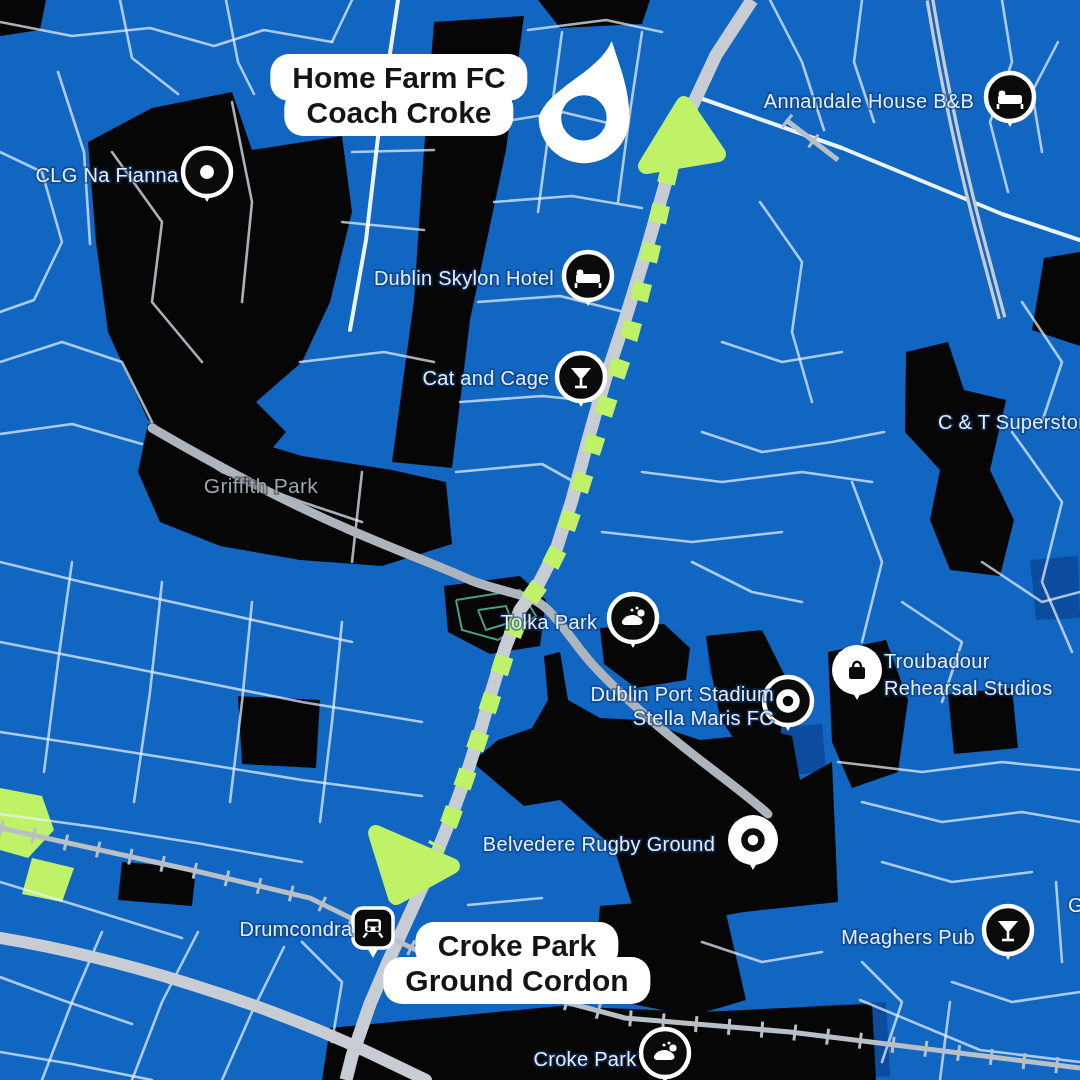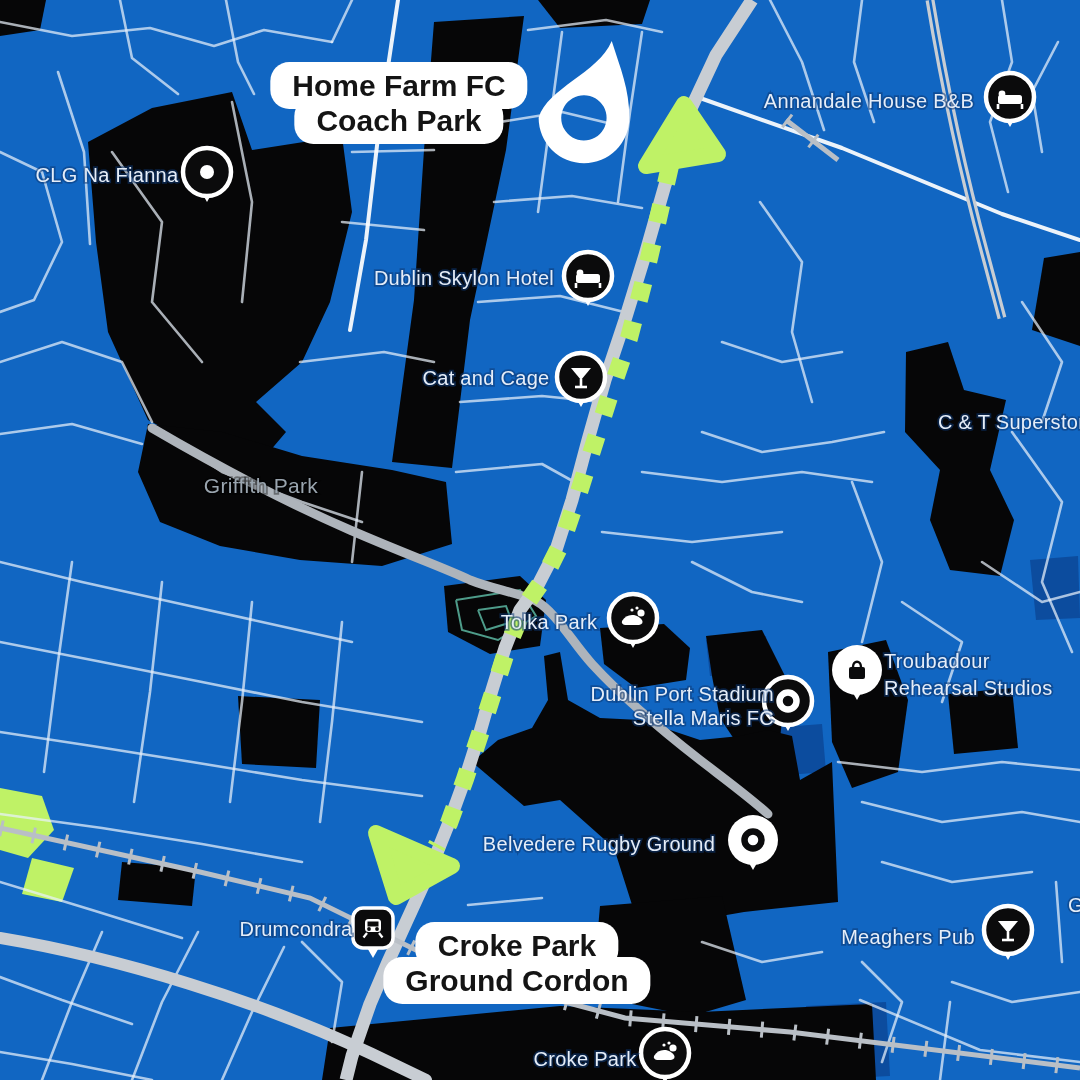--- a/index.html
+++ b/index.html
@@ -214,22 +214,22 @@
         <circle cx="4" cy="-10" r="1.6" fill="#FFFFFF"></circle>
       </g>
       <text x="585" y="1066" text-anchor="middle" class="poi-text">Croke Park</text>
       <text x="1068" y="912" text-anchor="start" class="poi-text">G</text>
     </svg>
 
   <svg id="drop-pin" width="126" height="140" viewBox="0 0 100 110">
     <path fill="#FFFFFF" fill-rule="evenodd" d="M72,5 C79,27 86,43 86,66 A36,36 0 1 1 14,66 C21,42 61,31 72,5 Z M50,48 a18,18 0 1 0 0.02,0.0001 Z"></path>
   </svg>
 
-  <div class="pill" style="left:399px;top:62px;">
+  <div class="pill" style="left:399px;top:54px;">
     <span>Home Farm FC</span>
-    <span>Coach Park</span>
+    <span>Coach Croke</span>
   </div>
 
   <div class="pill" style="left:517px;top:922px;">
     <span>Croke Park</span>
     <span>Ground Cordon</span>
   </div>
 </div>
 
 </body></html>

